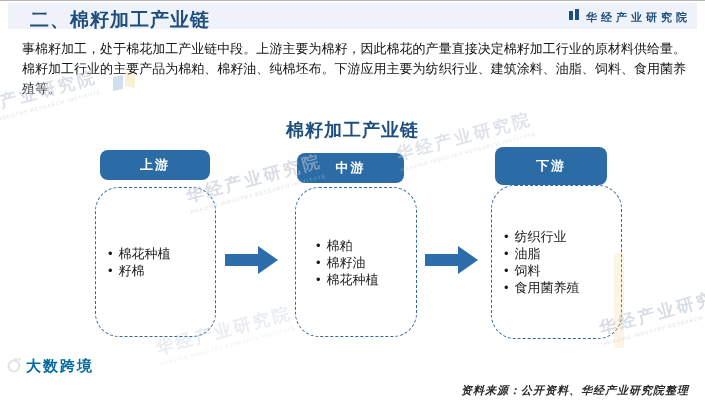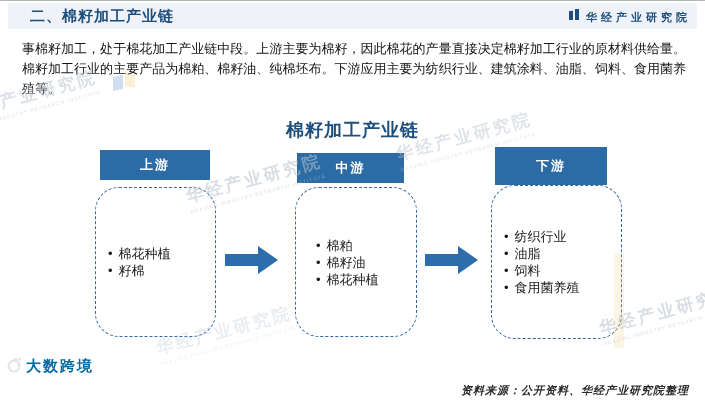--- a/index.html
+++ b/index.html
@@ -1,35 +1,35 @@
 <!DOCTYPE html>
 <html><head>
 <meta charset="utf-8">
 <style>
   html,body{margin:0;padding:0;background:#fff;}
   .page{position:relative;width:705px;height:400px;background:#ffffff;overflow:hidden;
         font-family:"Liberation Sans",sans-serif;border-top:1px solid #b6b6b6;box-sizing:border-box;}
 
   
   .header-bar{position:absolute;left:8px;right:8px;top:2px;height:26px;background:#eff3f9;}
-  .page-title{position:absolute;left:30px;top:6px;font-size:15px;font-weight:bold;color:#1d4e7d;letter-spacing:1px;}
+  .page-title{position:absolute;left:30px;top:6px;font-size:19px;font-weight:bold;color:#1d4e7d;letter-spacing:1px;}
   .brand{position:absolute;right:14px;top:7px;display:flex;align-items:center;gap:5px;}
   .brand-name{font-size:11px;font-weight:bold;color:#1d4e7d;letter-spacing:4px;}
 
   
   .intro{position:absolute;left:22px;top:38px;width:664px;margin:0;font-size:13px;line-height:20px;
          color:#141414;text-align:justify;}
 
   
   .diagram-title{position:absolute;left:0;right:0;top:117px;text-align:center;
                  font-size:18px;font-weight:bold;color:#1d4e7d;letter-spacing:1px;}
 
   
   .col-header{position:absolute;background:#2c6ca6;color:#ffffff;font-size:13px;font-weight:bold;
-              letter-spacing:2px;display:flex;align-items:center;justify-content:center;}
+              letter-spacing:2px;display:flex;align-items:center;justify-content:center;border-radius:8px;}
   .ch1{left:100px;top:149px;width:110px;height:30px;}
   .ch2{left:297px;top:152px;width:107px;height:30px;}
   .ch3{left:495px;top:146px;width:112px;height:38px;}
 
   
   .stage-box{position:absolute;border:1px dashed #33679e;border-radius:24px;background:transparent;
              display:flex;flex-direction:column;justify-content:center;box-sizing:border-box;padding-left:12px;}
   .sb1{left:95px;top:186px;width:121px;height:150px;}
   .sb2{left:295px;top:186px;width:122px;height:150px;padding-left:20px;}
   .sb3{left:491px;top:184px;width:131px;height:154px;}

